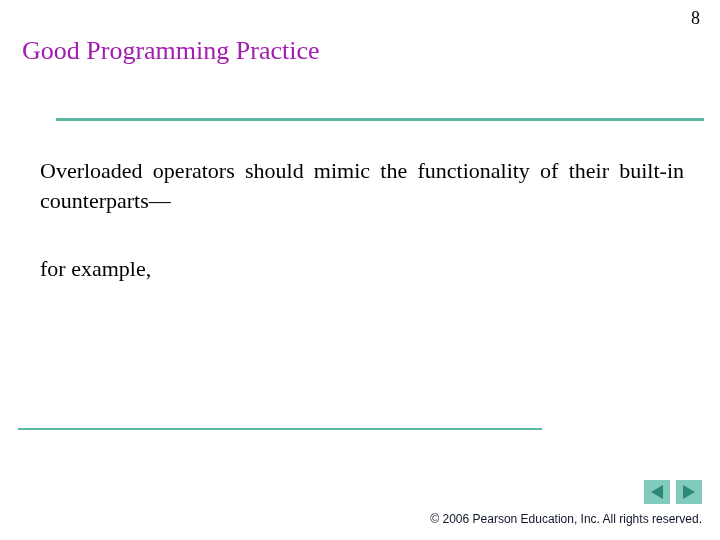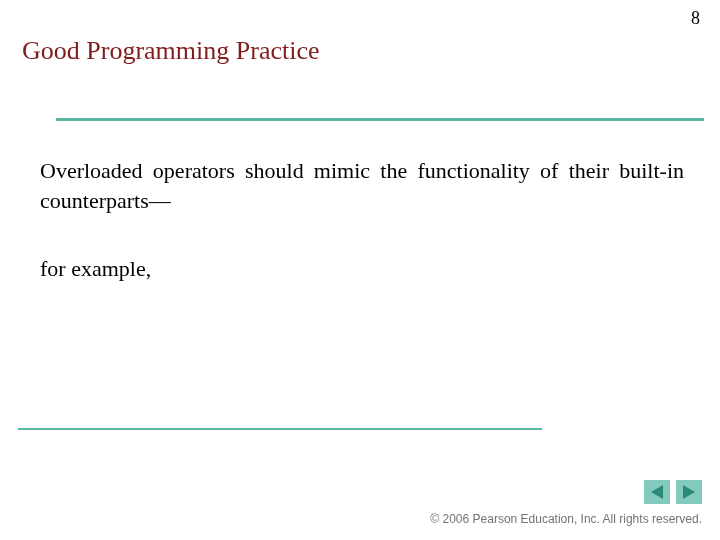--- a/index.html
+++ b/index.html
@@ -16,21 +16,21 @@
     top: 8px;
     right: 20px;
     font-size: 18px;
     color: #000;
   }
   .title {
     position: absolute;
     top: 36px;
     left: 22px;
     font-size: 26px;
-    color: #7f1d1d;
+    color: #a21caf;
     font-weight: normal;
   }
   .hr-top {
     position: absolute;
     top: 118px;
     left: 56px;
     width: 648px;
     height: 0;
     border-top: 3px solid #59b7a4;
   }
@@ -70,21 +70,21 @@
     justify-content: center;
     cursor: pointer;
   }
   .nav-btn svg { display: block; }
   .copyright {
     position: absolute;
     bottom: 14px;
     right: 18px;
     font-family: Arial, Helvetica, sans-serif;
     font-size: 12px;
-    color: #737373;
+    color: #0f172a;
   }
 </style>
 </head>
 <body>
 
 <div class="page-number">8</div>
 
 <h1 class="title">Good Programming Practice</h1>
 
 <div class="hr-top"></div>

